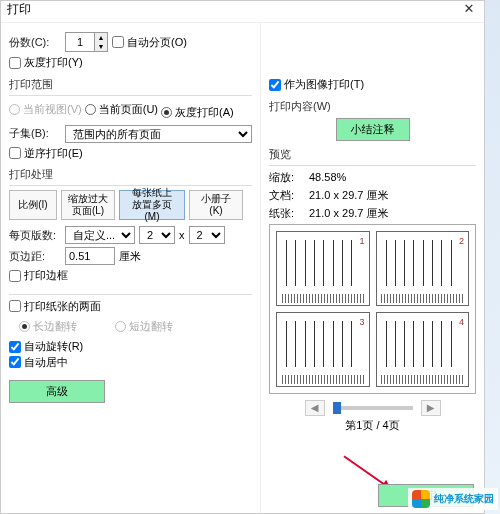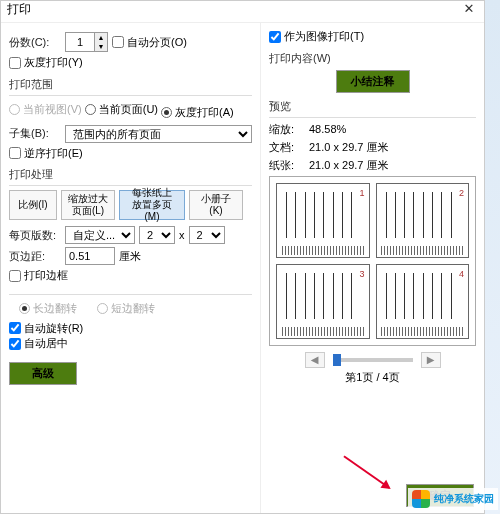--- a/index.html
+++ b/index.html
@@ -3,43 +3,43 @@
 <meta charset="utf-8">
 <style>
 * { box-sizing: border-box; margin: 0; padding: 0; font-family: "Microsoft YaHei", sans-serif; font-size: 11px; }
 body { background: #f0f0f0; width: 500px; height: 514px; overflow: hidden; position: relative; }
 .window { position: absolute; top: 0; left: 0; right: 15px; bottom: 0; background: #fff; border: 1px solid #ccc; display: flex; flex-direction: column; }
 .titlebar { height: 22px; display: flex; align-items: flex-start; padding: 0 6px; border-bottom: 1px solid #eee; }
 .titlebar .title { flex: 1; font-size: 12px; }
 .titlebar .close { width: 18px; text-align: center; color: #333; cursor: pointer; font-size: 13px; }
 .body { flex: 1; display: flex; overflow: hidden; }
 .left { width: 260px; padding: 6px 8px; border-right: 1px solid #eee; overflow: hidden; }
-.right { flex: 1; padding: 6px 8px; overflow: hidden; position: relative; }
+.right { flex: 1; padding: 6px 8px; overflow: hidden; position: relative; margin-top: 48px; }
 .row { display: flex; align-items: center; margin: 3px 0; gap: 4px; }
 .lbl { width: 52px; color: #222; }
 input[type=text], select { border: 1px solid #999; background: #fff; padding: 1px 3px; height: 18px; font-size: 11px; }
 .spin { display: inline-flex; border: 1px solid #999; height: 20px; }
 .spin input { border: none; width: 28px; text-align: center; height: 18px; }
 .spin .btns { display: flex; flex-direction: column; border-left: 1px solid #999; }
 .spin .btns span { width: 12px; height: 9px; font-size: 7px; text-align: center; line-height: 9px; background: #eee; cursor: pointer; }
 .chk { display: inline-flex; align-items: center; gap: 3px; }
 .chk input { width: 12px; height: 12px; }
 .section-title { color: #333; margin: 6px 0 3px; }
 .hr { border-top: 1px solid #ddd; margin: 2px 0 4px; }
 .radio { display: inline-flex; align-items: center; gap: 3px; margin: 2px 0; }
 .radio .dot { width: 11px; height: 11px; border: 1px solid #666; border-radius: 50%; display: inline-flex; align-items: center; justify-content: center; }
 .radio .dot.on::after { content: ""; width: 5px; height: 5px; background: #333; border-radius: 50%; }
 .radio.disabled { color: #aaa; }
 .radio.disabled .dot { border-color: #bbb; }
 .info-icon { width: 14px; height: 14px; background: #1f6fd4; color: #fff; border-radius: 50%; font-size: 9px; text-align: center; line-height: 14px; font-weight: bold; }
 .tabs { display: flex; gap: 4px; margin: 4px 0 6px; }
 .tab { border: 1px solid #bbb; background: #f8f8f8; padding: 4px 6px; text-align: center; cursor: pointer; font-size: 10px; line-height: 1.2; height: 30px; display: flex; align-items: center; justify-content: center; }
 .tab.active { background: #d9e8f7; border-color: #7aa9d6; }
-.btn { border: 1px solid #999; background: #4d7c0f; padding: 3px 14px; cursor: pointer; font-weight: bold; }
-.btn.wide { padding: 3px 22px; }
+.btn { border: 1px solid #999; background: #86efac; padding: 3px 14px; cursor: pointer; }
+.btn.wide { padding: 3px 36px; }
 .preview-grid { border: 1px solid #aaa; background: #fff; height: 170px; padding: 6px; display: grid; grid-template-columns: 1fr 1fr; grid-template-rows: 1fr 1fr; gap: 6px; }
 .preview-page { border: 1px solid #666; position: relative; background: #fff; }
 .preview-page .bars { position: absolute; top: 12%; left: 10%; right: 10%; bottom: 25%; display: flex; gap: 1px; }
 .preview-page .bars span { flex: 1; border-left: 1px solid #333; }
 .preview-page .num { position: absolute; top: 4px; right: 4px; font-size: 9px; color: #a33; }
 .preview-page .foot { position: absolute; bottom: 2px; left: 5%; right: 5%; height: 9px; background: repeating-linear-gradient(90deg,#666 0 1px,transparent 1px 3px); }
 .pager { display: flex; align-items: center; justify-content: center; gap: 8px; margin-top: 6px; }
 .pager .nav { width: 20px; height: 16px; border: 1px solid #ccc; background: #f5f5f5; text-align: center; line-height: 14px; cursor: pointer; font-size: 10px; color: #888; }
 .pager .slider { width: 80px; height: 4px; background: #ccc; position: relative; }
 .pager .slider .thumb { position: absolute; left: 0; top: -4px; width: 8px; height: 12px; background: #2a6fc9; }
@@ -127,21 +127,25 @@
         <span class="lbl">页边距:</span>
         <input type="text" style="width: 50px;" value="0.51">
         <span>厘米</span>
       </div>
       <label class="chk">
           <input type="checkbox" style="">
           <span>打印边框</span>
         </label>
 
       <div class="hr" style="margin-top:10px"></div>
-      <div class="row" style="padding-left:10px;gap:20px">
+      <label class="chk">
+          <input type="checkbox" style="">
+          <span>打印纸张的两面</span>
+        </label>
+      <div class="row" style="padding-left:10px;gap:38px">
         <div class="radio disabled">
             <span class="dot on"></span>
             <span>长边翻转</span>
           </div>
         <div class="radio disabled">
             <span class="dot"></span>
             <span>短边翻转</span>
           </div>
       </div>
       <label class="chk">

